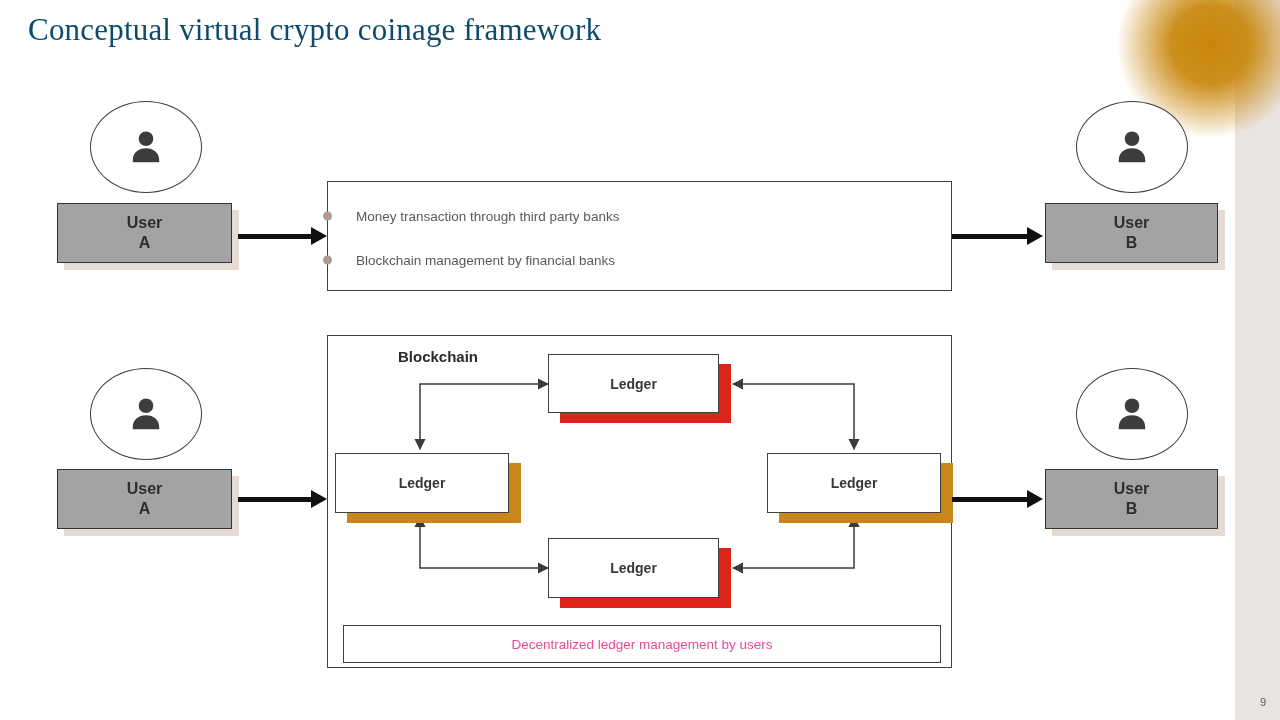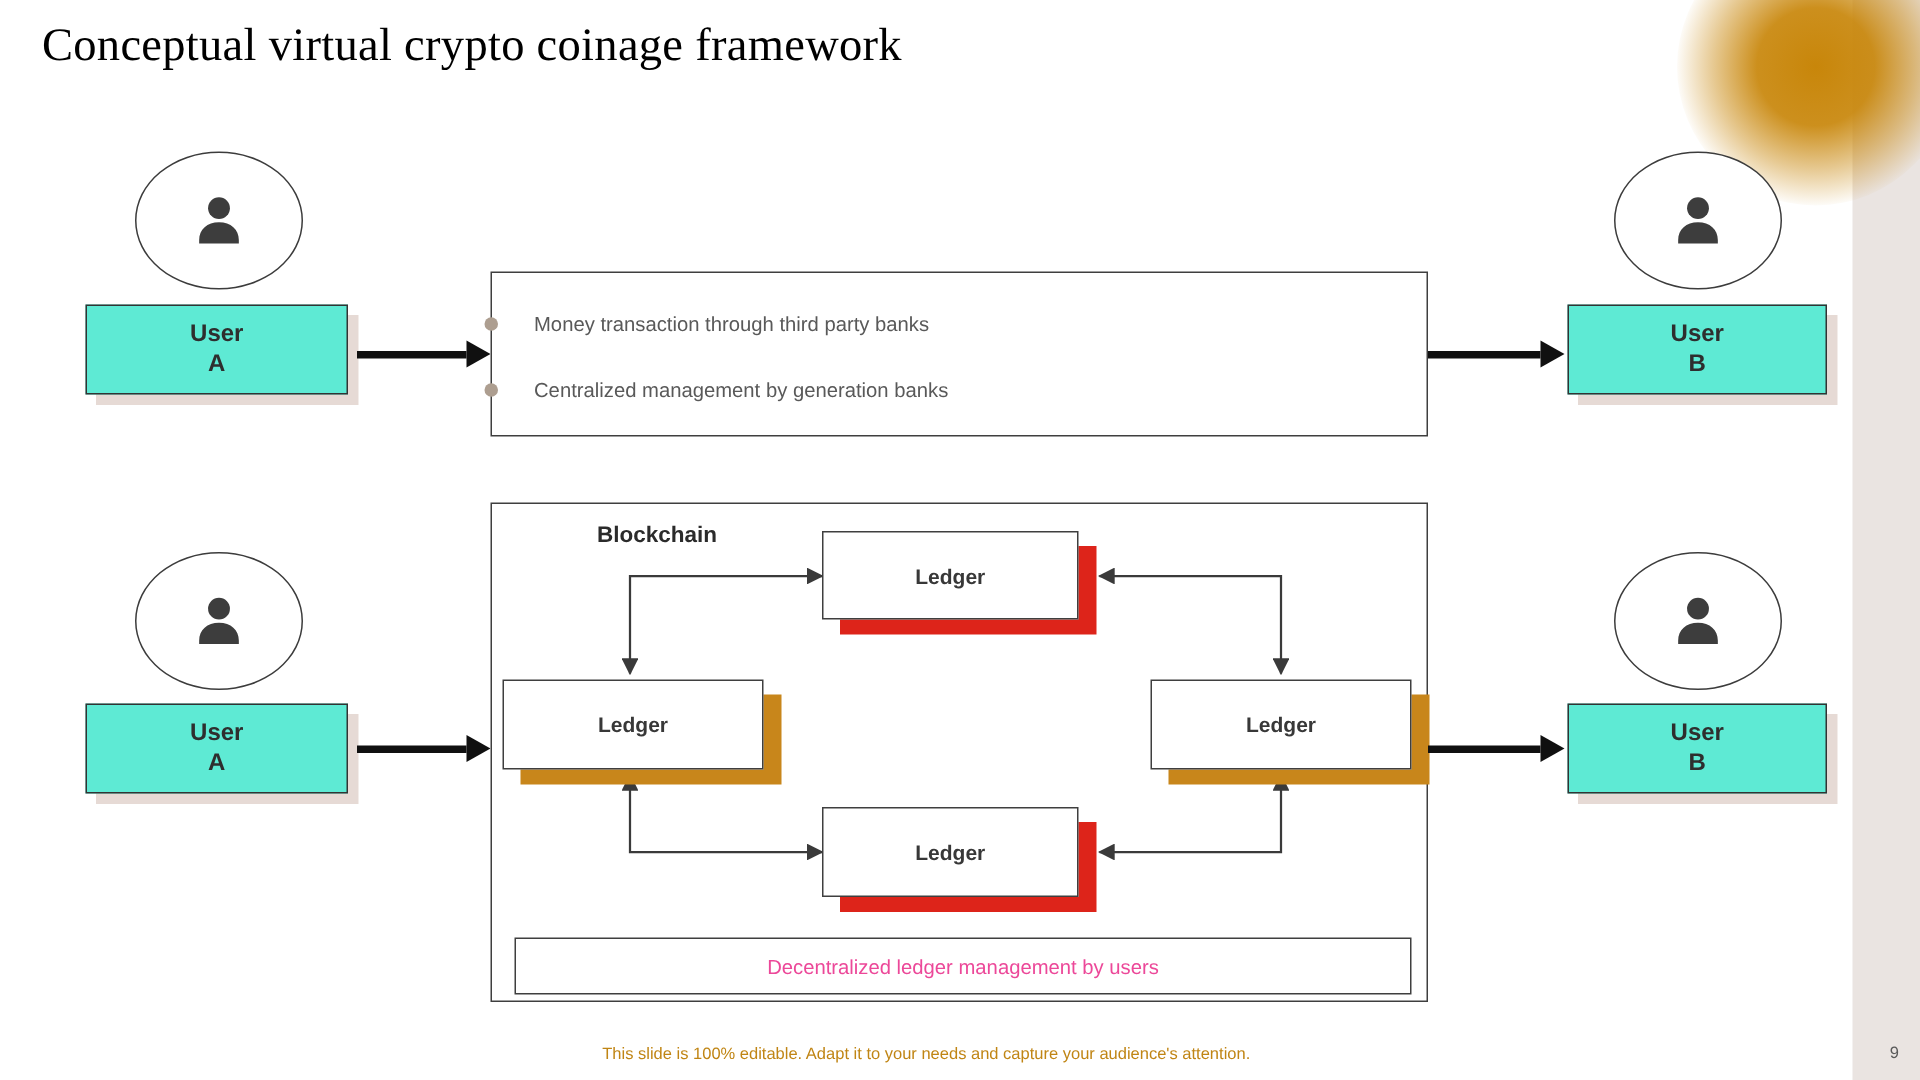--- a/index.html
+++ b/index.html
@@ -13,34 +13,34 @@
   
   .blob {
     position:absolute; left:1118px; top:-48px; width:185px; height:185px; border-radius:50%;
     background:radial-gradient(circle, #C8860A 0%, rgba(200,134,10,0.92) 30%, rgba(200,134,10,0.45) 52%, rgba(200,134,10,0) 72%);
     z-index:1;
   }
   .content { position:absolute; inset:0; z-index:2; }
 
   .title {
     position:absolute; left:28px; top:12px; width:1100px;
-    font-family:"Liberation Serif", serif; font-size:31px; font-weight:500; color:#000000; letter-spacing:0.2px;
+    font-family:"Liberation Serif", serif; font-size:31px; font-weight:500; color:#0c4a6e; letter-spacing:0.2px;
   }
   .subtitle {
     position:absolute; left:28px; top:66px; width:1140px;
     font-size:11px; color:#595959; letter-spacing:0.1px;
   }
 
   
   .user-ellipse {
     position:absolute; width:112px; height:92px; border:1.4px solid #3c3c3c; border-radius:50%;
     background:#fff; display:flex; align-items:center; justify-content:center;
   }
   .user-box {
-    position:absolute; width:175px; height:60px; background:#5eead4; border:1.5px solid #333;
+    position:absolute; width:175px; height:60px; background:#a3a3a3; border:1.5px solid #333;
     box-shadow:7px 7px 0 rgba(199,172,161,0.45);
     display:flex; flex-direction:column; align-items:center; justify-content:center;
     font-weight:bold; font-size:16px; color:#2e2e2e; line-height:20px;
   }
 
   
   .big-arrow { position:absolute; display:flex; align-items:center; transform:translateY(-50%); }
   .big-arrow .shaft { flex:1; height:5px; background:#101010; }
   .big-arrow .head {
     width:0; height:0; border-left:16px solid #101010;
@@ -115,21 +115,21 @@
         <div class="head"></div>
     </div>
 
     <div class="central-box">
       <div class="bullet-row" style="top:34px;">
         <span class="bullet-dot"></span>
         <span class="bullet-text">Money transaction through third party banks</span>
       </div>
       <div class="bullet-row" style="top:78px;">
         <span class="bullet-dot"></span>
-        <span class="bullet-text">Centralized management by generation banks</span>
+        <span class="bullet-text">Blockchain management by financial banks</span>
       </div>
     </div>
 
     <div class="big-arrow" style="left:952px; top:236px; width:91px;">
       <div class="shaft"></div>
         <div class="head"></div>
     </div>
 
     <div class="user-ellipse" style="left:1076px; top:101px;">
       <svg class="person-svg" viewBox="0 0 24 24">
@@ -212,17 +212,16 @@
       <svg class="person-svg" viewBox="0 0 24 24">
         <circle cx="12" cy="7.7" r="3.8"></circle>
         <path d="M12 12.6c-4.1 0-6.9 2.5-6.9 6.2V20h13.8v-1.2c0-3.7-2.8-6.2-6.9-6.2z"></path>
       </svg>
     </div>
     <div class="user-box" style="left:1045px; top:469px; width:173px;">
       <span>User</span>
       <span>B</span>
     </div>
 
-    <div class="footer">This slide is 100% editable. Adapt it to your needs and capture your audience's attention.</div>
   </div>
 
   <div class="page-number">9</div>
 </div>
 
 </body></html>

